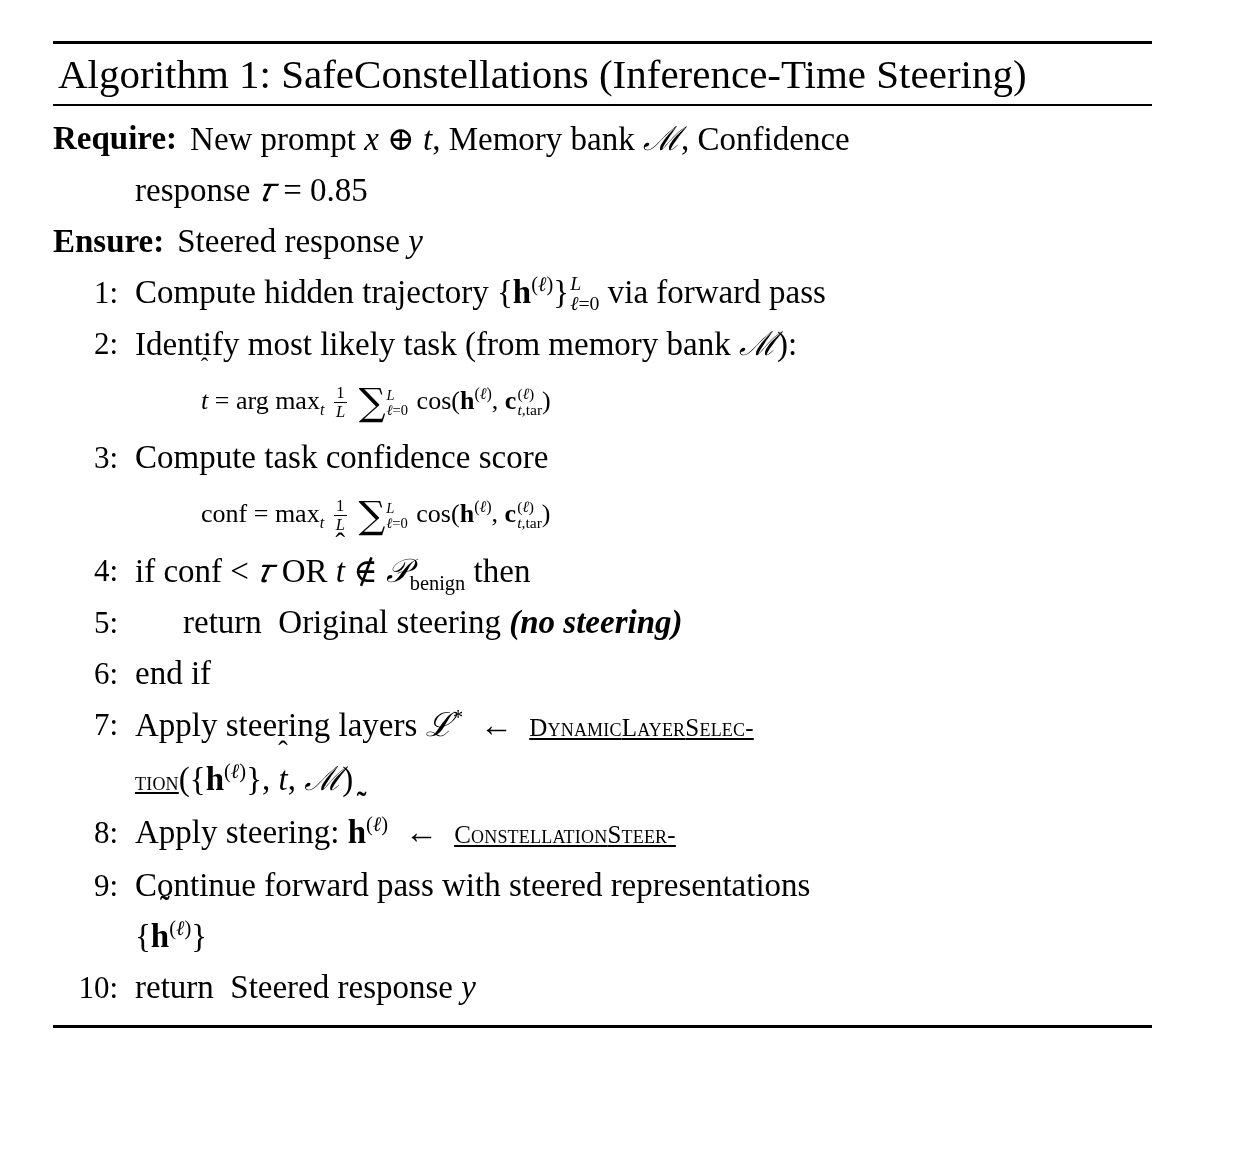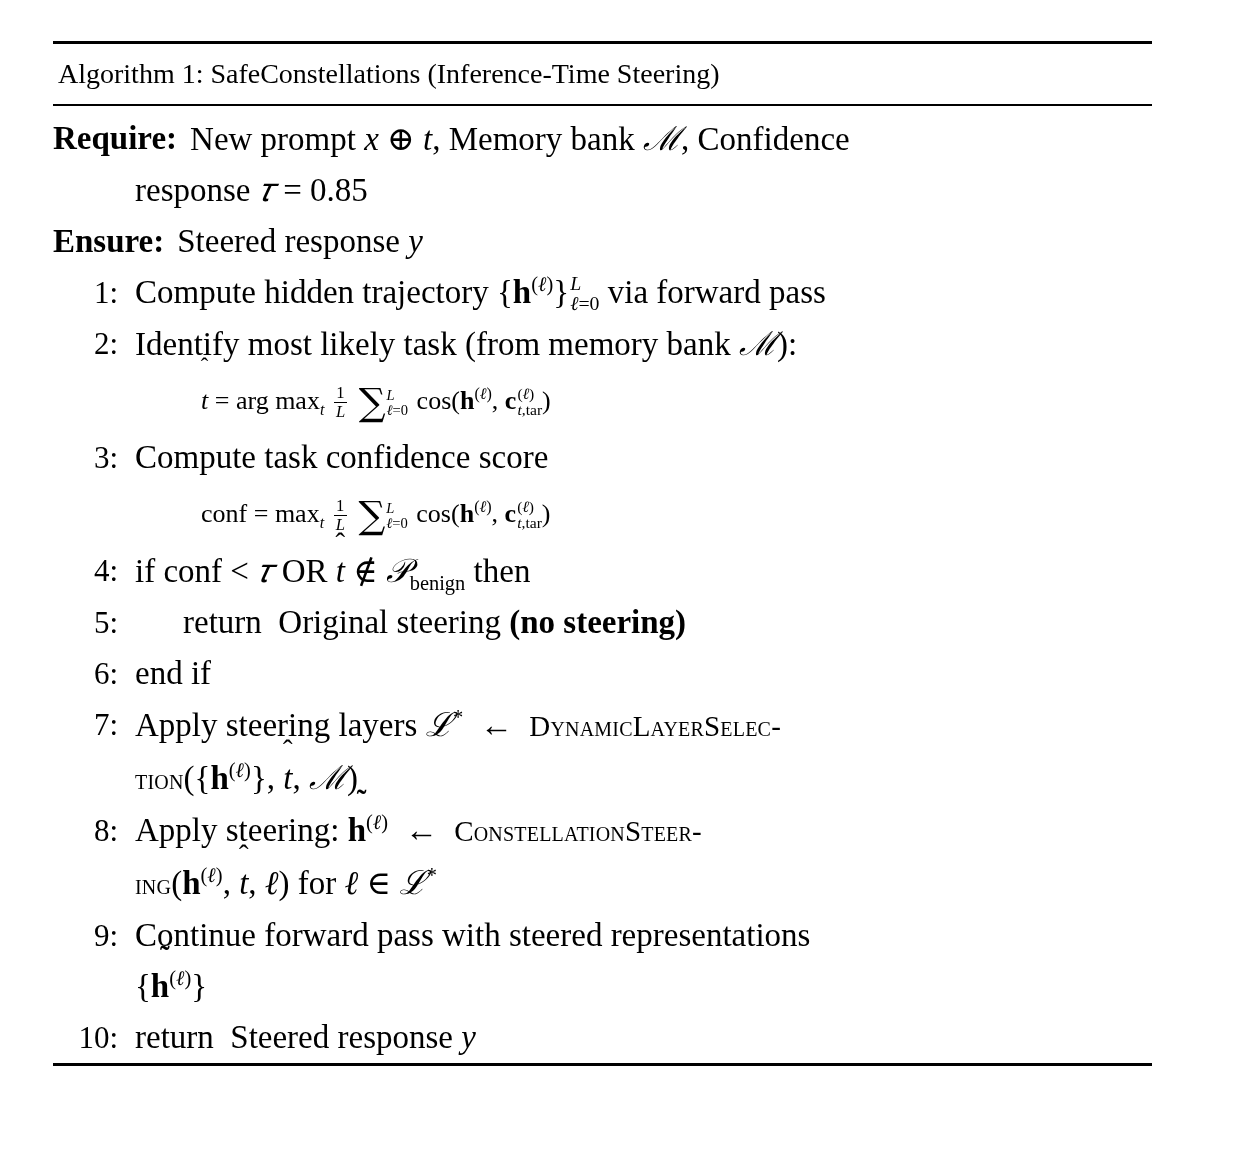--- a/index.html
+++ b/index.html
@@ -31,29 +31,30 @@
     border-top: 2px solid #000;
     height: 0;
   }
   .rule-bottom {
     border-top: 3px solid #000;
     height: 0;
   }
 
   
   .caption {
-    font-size: 28px;
+    font-size: 41px;
     line-height: 60px;
     padding-left: 5px;
     white-space: nowrap;
   }
 
   
   .body {
     padding-top: 7px;
+    padding-bottom: 12px;
   }
 
   
   .line {
     display: flex;
     align-items: flex-start;
     font-size: 33px;
     line-height: 51px;
   }
   .num {
@@ -61,21 +62,21 @@
     text-align: right;
     padding-right: 17px;
     font-size: 31px;
     line-height: 51px;
   }
   .txt {
     flex: 1 1 auto;
     min-width: 0;
   }
   .kw { font-weight: normal; }
-  .bi { font-weight: bold; }
+  .bi { font-weight: bold; font-style: italic; }
   .mi { font-style: italic; font-family: "Liberation Serif", serif; }
   .mb { font-weight: bold; }
 
   
   .reqline {
     display: flex;
     align-items: flex-start;
     font-size: 33px;
     line-height: 51px;
   }
@@ -95,22 +96,23 @@
   }
 
   
   .just { text-align: justify; text-justify: inter-word; }
   .cal {
     font-family: "DejaVu Serif", serif;
     font-style: italic;
   }
   .sc {
     font-variant: small-caps;
-    font-size: 29px;
+    font-size: 25px;
     letter-spacing: 0.2px;
+    text-decoration: underline;
   }
   sup.sp {
     font-size: 0.62em;
     vertical-align: super;
     line-height: 0;
   }
   sub.sb {
     font-size: 0.62em;
     vertical-align: sub;
     line-height: 0;
@@ -335,25 +337,20 @@
 
     <div class="line">
       <span class="num">8:</span>
       <span class="txt">
         <div class="just">
           <span>Apply steering:</span>
           <span class="acc bold"><span class="mark">̃</span><span class="mb">h</span></span><sup class="sp">(<span class="mi">ℓ</span>)</sup>
           &nbsp;←&nbsp;
           <span class="sc">Constellation</span><span class="sc">Steer-</span>
         </div>
-        <div>
-          <span class="sc">ing</span><span class="upr">(</span><span class="mb">h</span><sup class="sp">(<span class="mi">ℓ</span>)</sup><span class="upr">,&nbsp;</span><span class="acc hatshift"><span class="mark">̂</span><span class="mi">t</span></span><span class="upr">,&nbsp;</span><span class="mi">ℓ</span><span class="upr">)</span>
-          <span>for</span>
-          <span class="mi">ℓ</span> ∈ <span class="cal">ℒ</span><sup class="sp">*</sup>
-        </div>
       </span>
     </div>
 
     <div class="line">
       <span class="num">9:</span>
       <span class="txt">
         <div class="just">Continue forward pass with steered representations</div>
         <div>
           <span class="upr">{</span><span class="acc bold"><span class="mark">̃</span><span class="mb">h</span></span><sup class="sp">(<span class="mi">ℓ</span>)</sup><span class="upr">}</span>
         </div>

